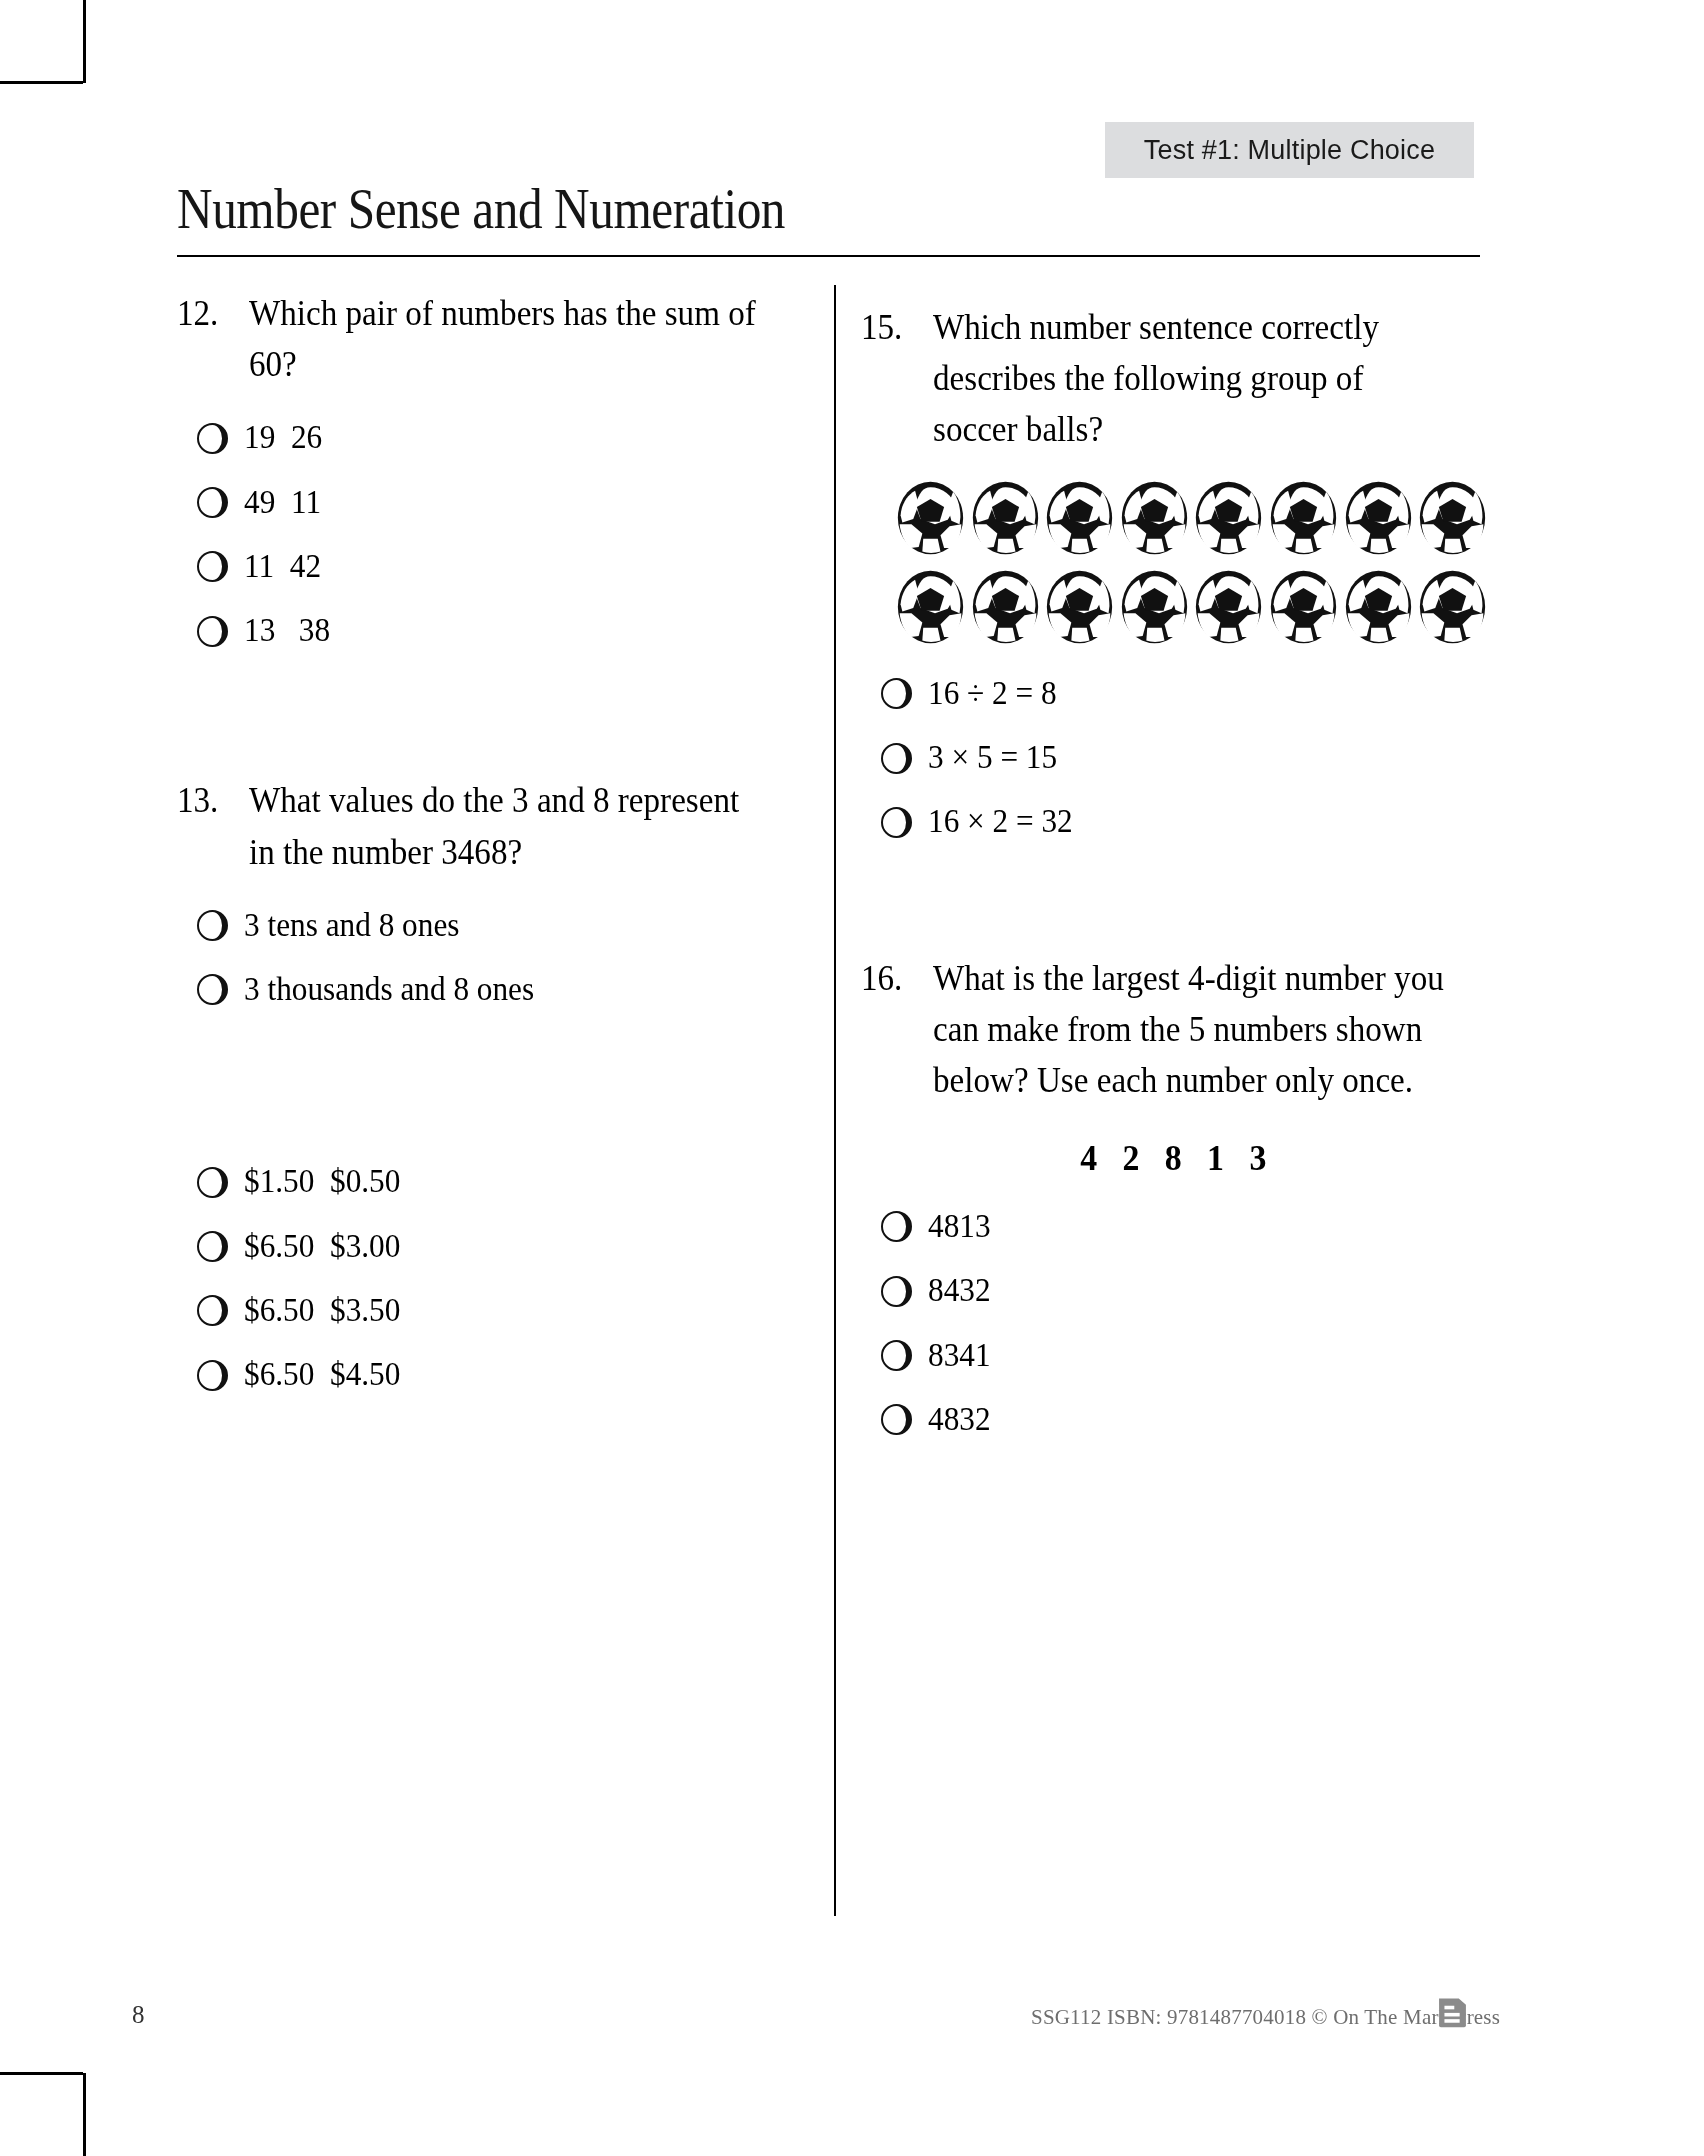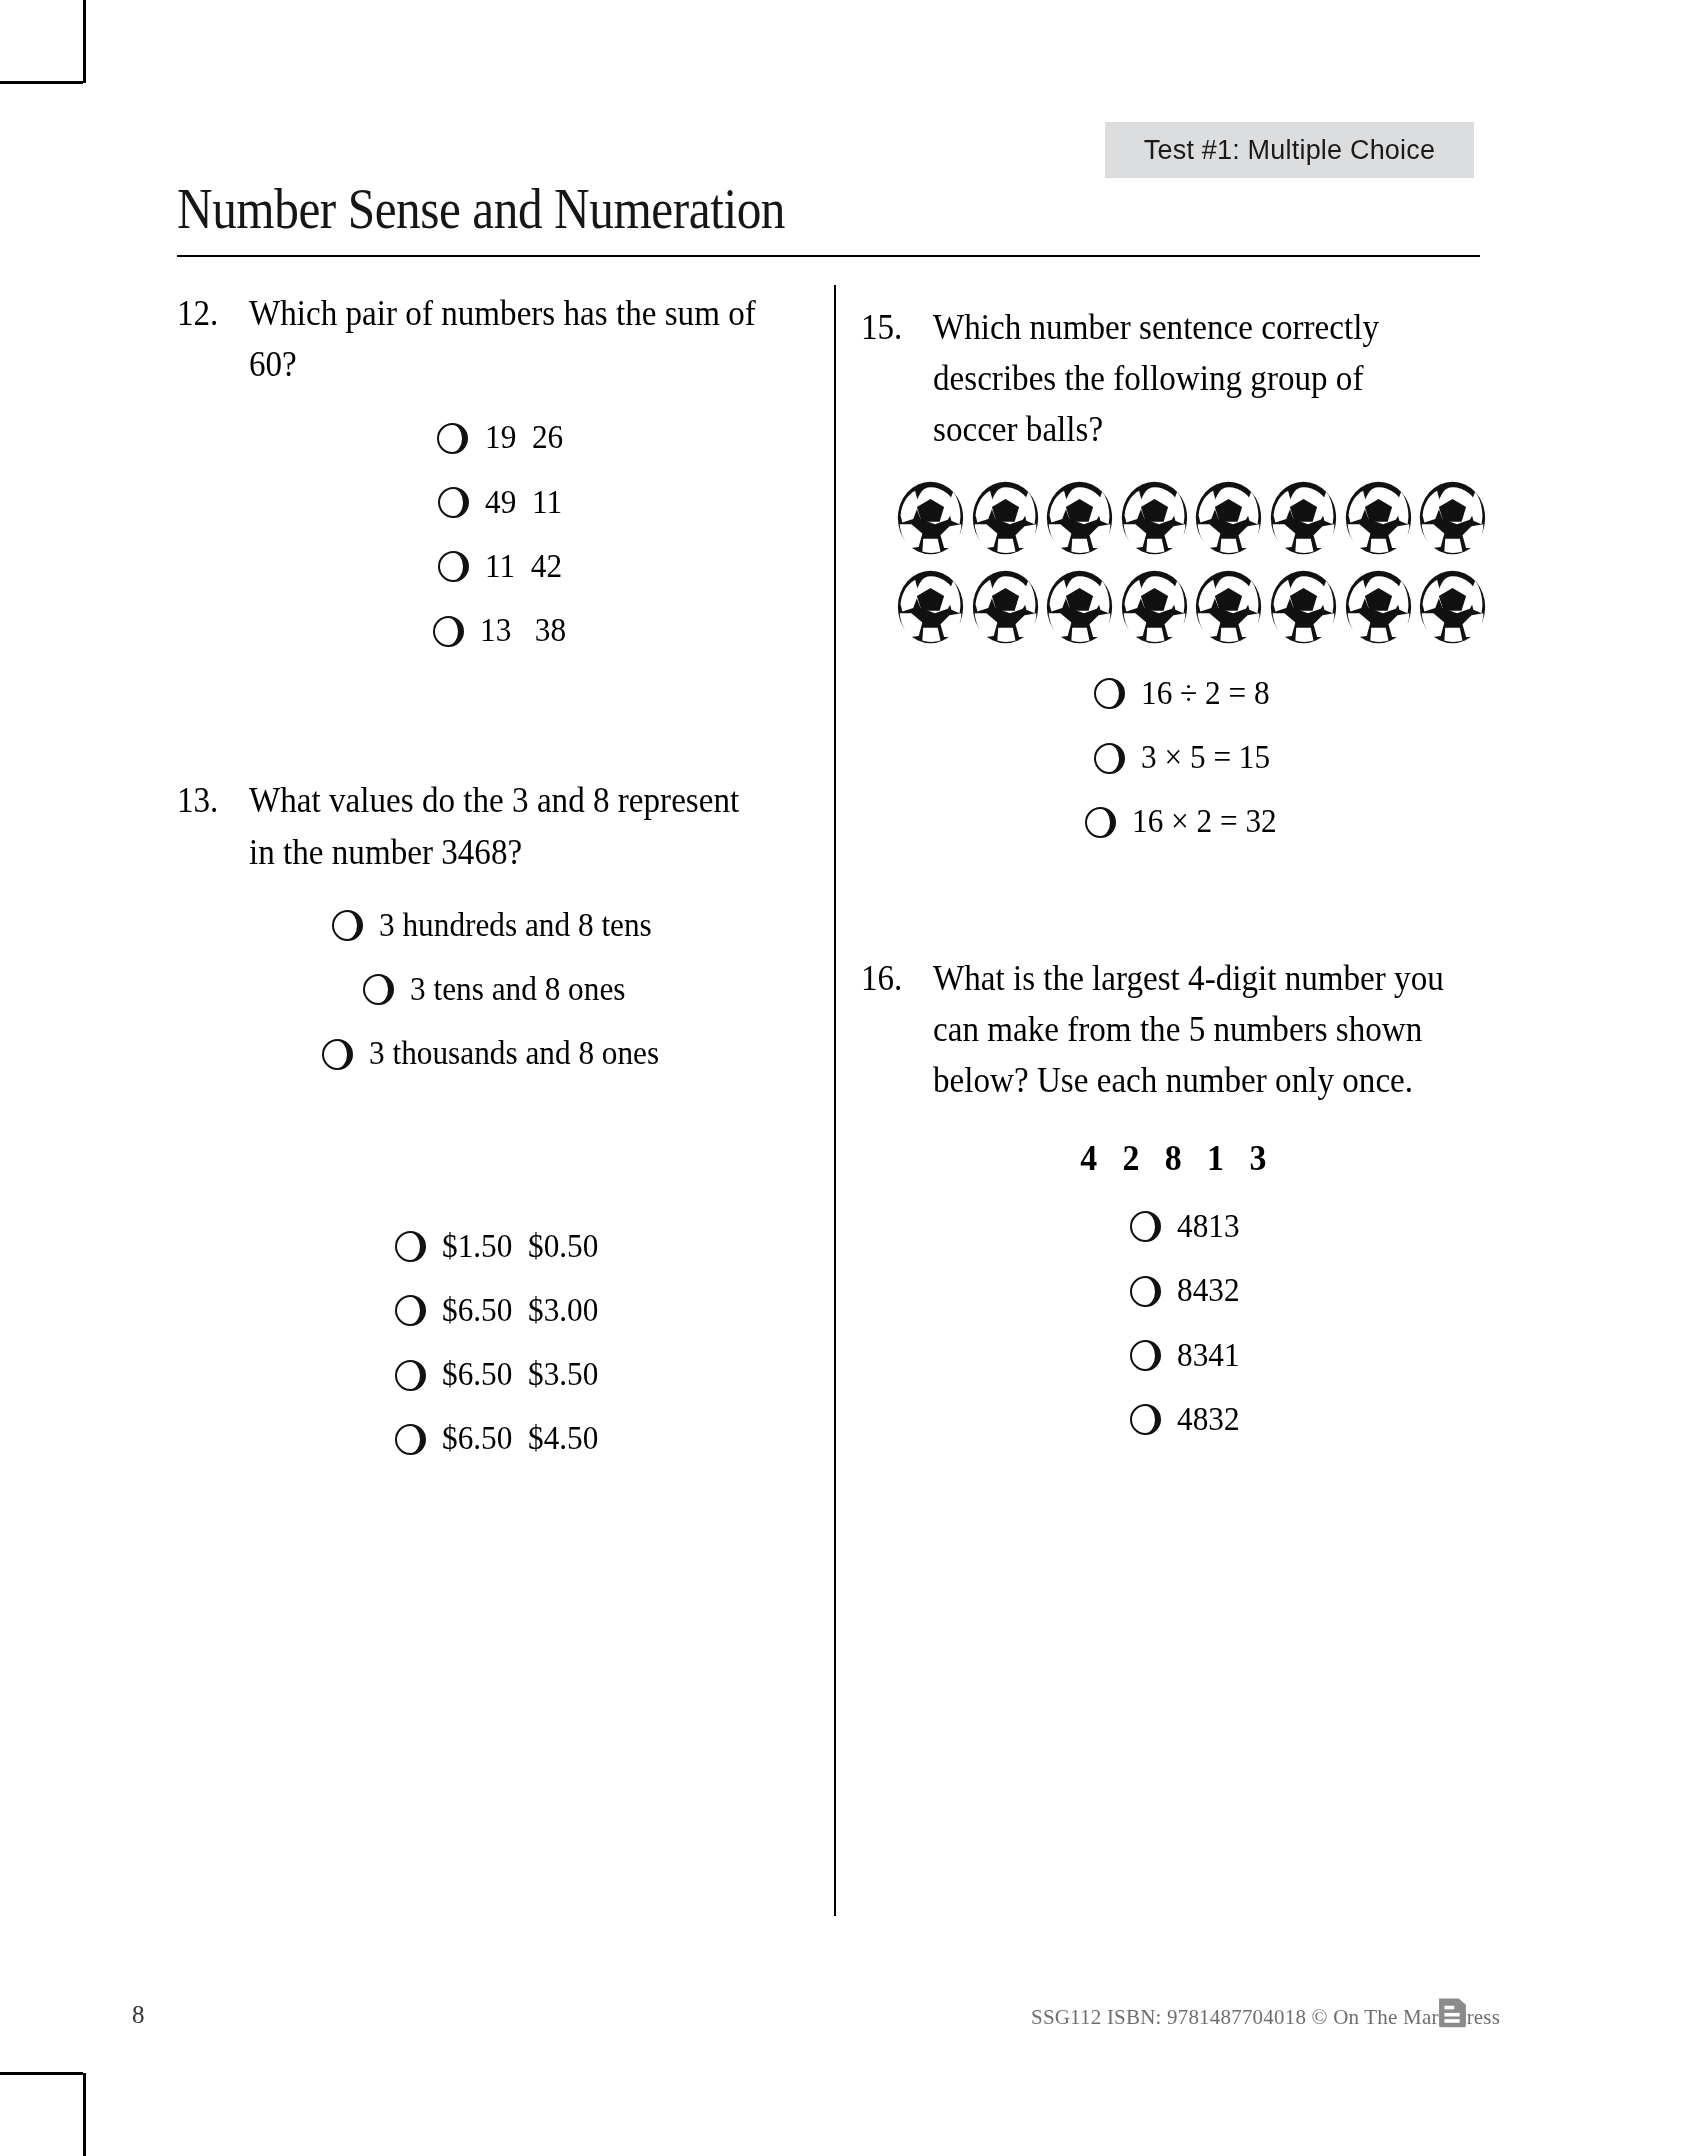--- a/index.html
+++ b/index.html
@@ -119,21 +119,20 @@
   }
 
   .options {
     margin-top: 27px;
     padding-left: 20px;
   }
   .option {
     display: flex;
     align-items: baseline;
     margin-bottom: 23.5px;
-    justify-content: center;
   }
   .bubble {
     flex: none;
     width: 31px;
     height: 31px;
     border: 2.7px solid #111111;
     border-right-width: 6.3px;
     border-radius: 50%;
     margin-right: 16.3px;
     position: relative;
@@ -244,24 +243,20 @@
     <div class="q-spacer-lg"></div>
 
     <div class="question">
       <div class="q-head">
         <div class="q-num">13.</div>
         <div class="q-text">What values do the 3 and 8 represent in the number 3468?</div>
       </div>
       <div class="options">
         <div class="option">
           <span class="bubble"></span>
-          <span class="option-label">3 hundreds and 8 tens</span>
-        </div>
-        <div class="option">
-          <span class="bubble"></span>
           <span class="option-label">3 tens and 8 ones</span>
         </div>
         <div class="option">
           <span class="bubble"></span>
           <span class="option-label">3 thousands and 8 ones</span>
         </div>
       </div>
     </div>
 
     <div class="q-spacer-lg"></div>

